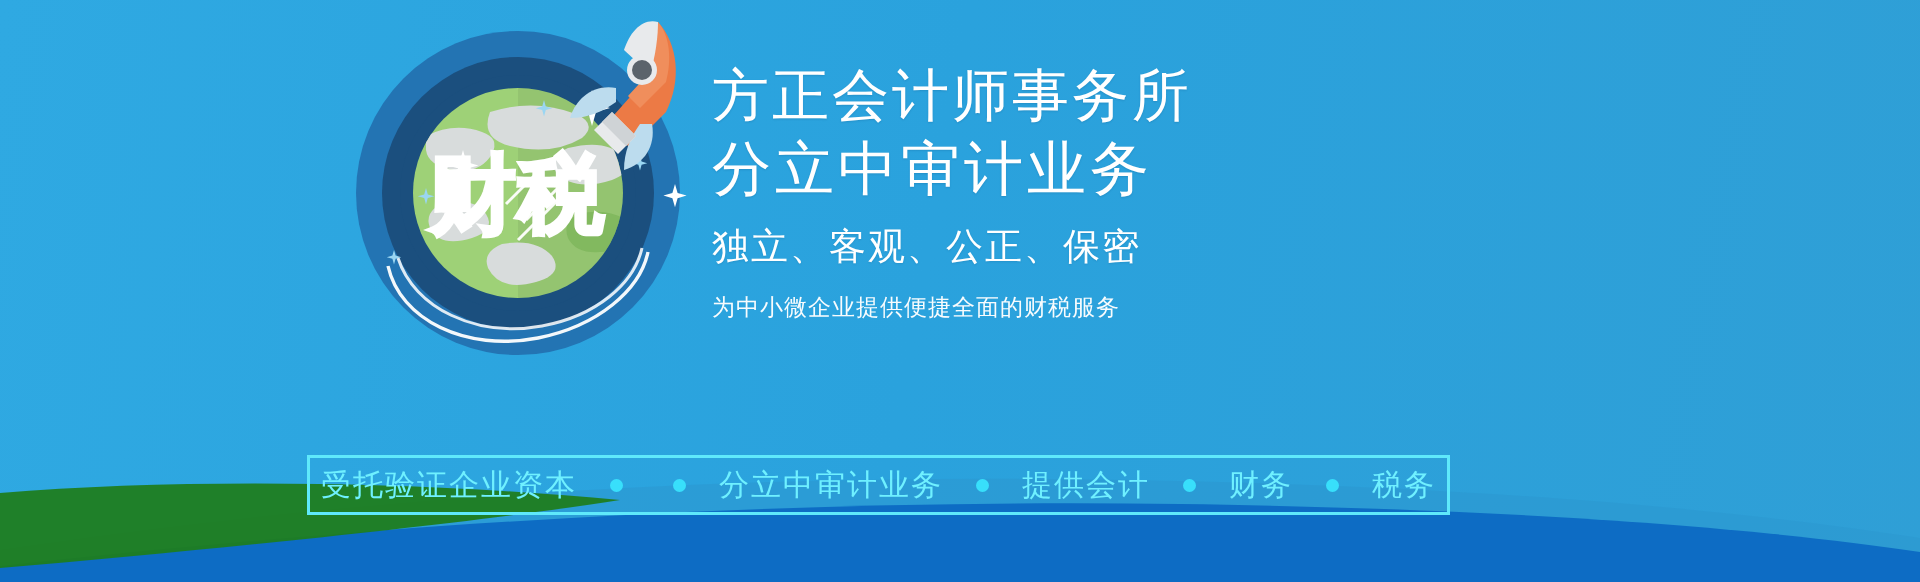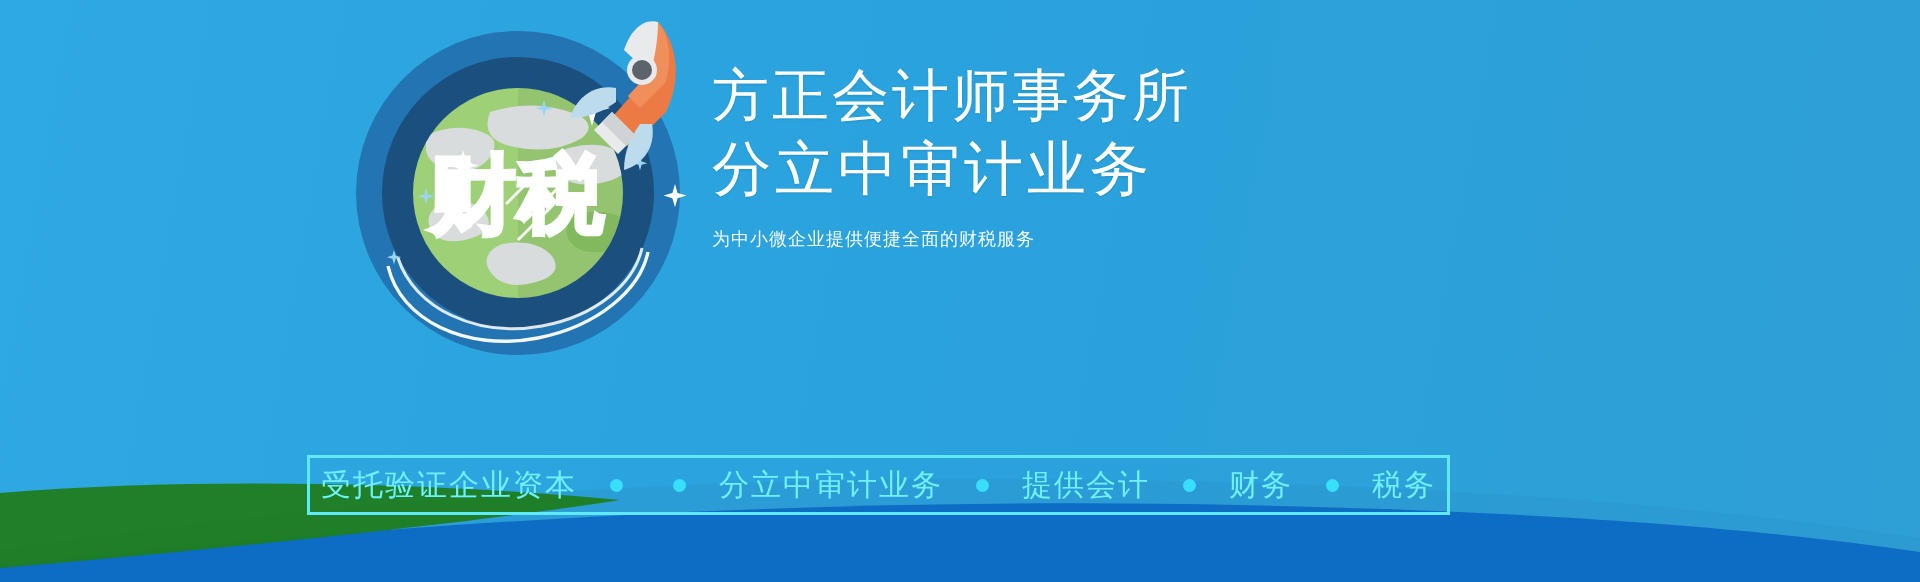--- a/index.html
+++ b/index.html
@@ -74,21 +74,21 @@
     color: #ffffff;
     font-size: 37px;
     line-height: 54px;
     letter-spacing: 2px;
     margin-top: 14px;
     white-space: nowrap;
     text-shadow: 0 1px 2px rgba(0,60,110,0.15);
   }
   .tagline {
     color: #ffffff;
-    font-size: 18px;
+    font-size: 23px;
     line-height: 34px;
     letter-spacing: 1px;
     margin-top: 16px;
     white-space: nowrap;
     opacity: .97;
   }
 
   
   .services {
     position: absolute;
@@ -196,20 +196,21 @@
         <line x1="188" y1="232" x2="236" y2="184"></line>
       </g>
 
       <text x="188" y="216" text-anchor="middle" font-family="'Liberation Sans','DejaVu Sans',sans-serif" font-size="86" font-weight="bold" fill="#ffffff" stroke="#ffffff" stroke-width="4" paint-order="stroke" style="letter-spacing:2px">财税</text>
     </svg>
   </div>
 
   <div class="copy">
     <div class="headline">方正会计师事务所</div>
     <div class="headline l2">分立中审计业务</div>
+    <div class="subline">独立、客观、公正、保密</div>
     <div class="tagline">为中小微企业提供便捷全面的财税服务</div>
   </div>
 
   <div class="services">
     <div class="services-inner" id="services-inner">
         <span class="service-item">受托验证企业资本</span>
         <span class="service-dot"></span>
         <span class="service-dot"></span>
         <span class="service-item">分立中审计业务</span>
         <span class="service-dot"></span>

